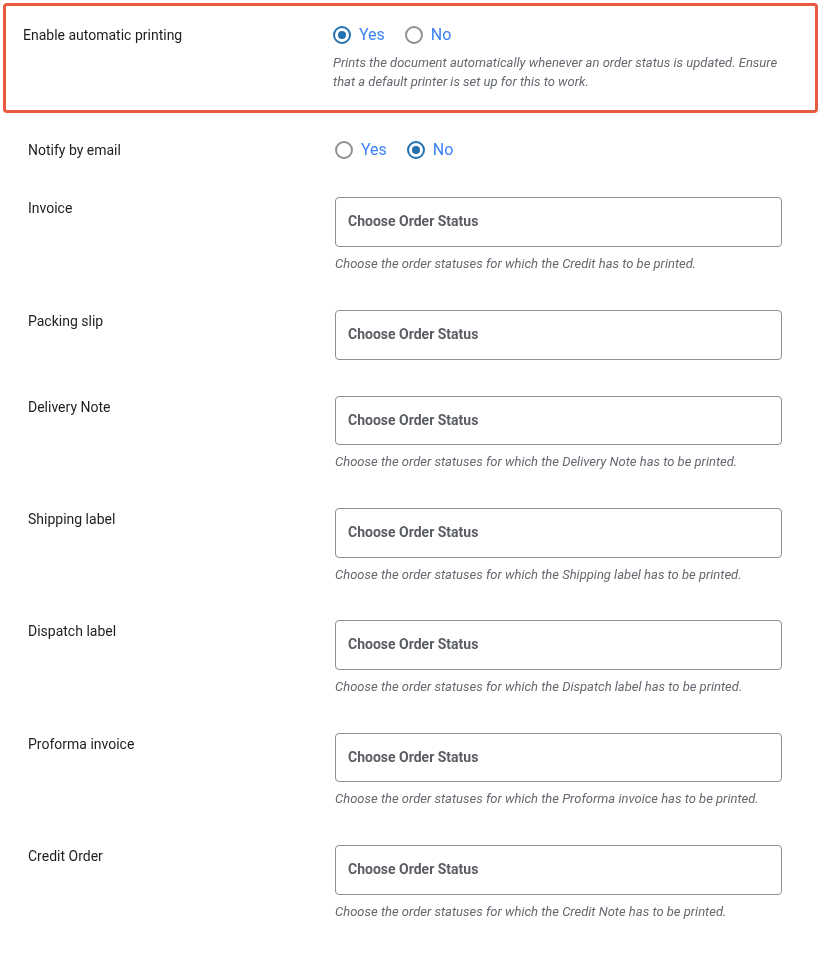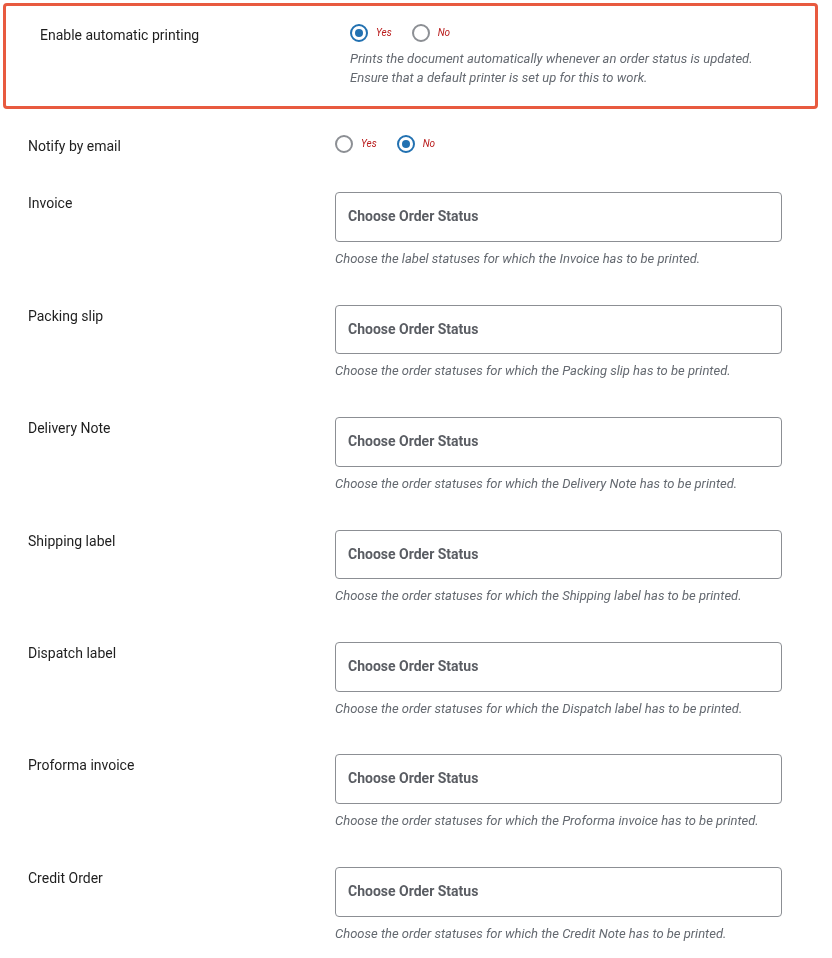--- a/index.html
+++ b/index.html
@@ -26,21 +26,21 @@
       color: #1e1e1e;
     }
     .field-col {
       flex: 1;
       padding-right: 50px;
     }
     .highlighted {
       border: 3px solid #e85a3f;
       border-radius: 4px;
       margin: 3px 14px 8px 3px;
-      padding: 18px 0 18px 17px;
+      padding: 18px 0 18px 0;
     }
     .highlighted .label-col { padding-left: 17px; }
     .highlighted .field-col { padding-right: 36px; }
     .radio-group {
       display: flex;
       align-items: center;
       gap: 20px;
     }
     .radio-option {
       display: flex;
@@ -62,21 +62,21 @@
     }
     .radio.checked::after {
       content: "";
       position: absolute;
       top: 50%; left: 50%;
       transform: translate(-50%, -50%);
       width: 8px; height: 8px;
       border-radius: 50%;
       background: #2271b1;
     }
-    .radio-label { font-size: 10px; color: #b91c1c; font-style: italic; }
+    .radio-label { font-size: 16px; color: #3b82f6; }
     .help {
       margin-top: 8px;
       font-size: 13px;
       font-style: italic;
       color: #646970;
       line-height: 1.45;
     }
     .select-box {
       width: 100%;
       border: 1px solid #8c8f94;
@@ -123,29 +123,28 @@
         <span class="radio-label">No</span>
       </div>
     </div>
   </div>
 </div>
 
 <div class="form-row">
   <div class="label-col">Invoice</div>
   <div class="field-col">
     <div class="select-box">Choose Order Status</div>
-    <p class="help">Choose the label statuses for which the Invoice has to be printed.</p>
+    <p class="help">Choose the order statuses for which the Credit has to be printed.</p>
   </div>
 </div>
 
 <div class="form-row">
   <div class="label-col">Packing slip</div>
   <div class="field-col">
     <div class="select-box">Choose Order Status</div>
-    <p class="help">Choose the order statuses for which the Packing slip has to be printed.</p>
   </div>
 </div>
 
 <div class="form-row">
   <div class="label-col">Delivery Note</div>
   <div class="field-col">
     <div class="select-box">Choose Order Status</div>
     <p class="help">Choose the order statuses for which the Delivery Note has to be printed.</p>
   </div>
 </div>

